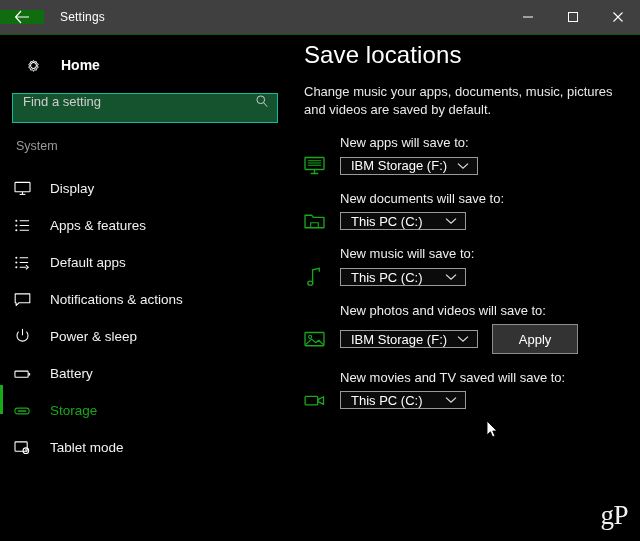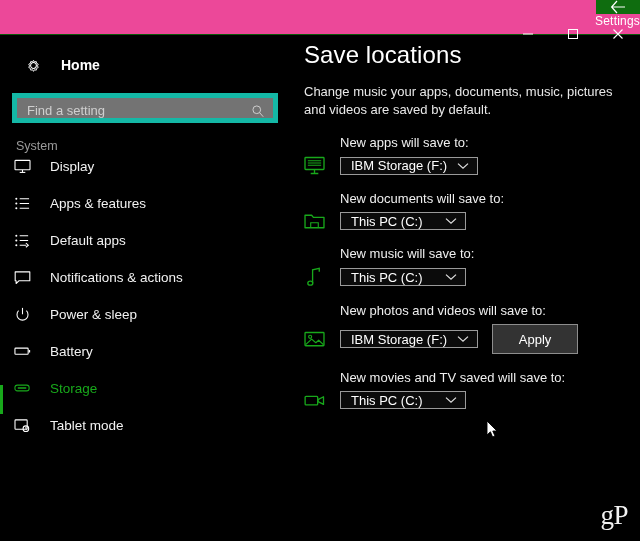--- a/index.html
+++ b/index.html
@@ -20,26 +20,25 @@
     height: 541px;
     background: #000000;
     display: flex;
     flex-direction: column;
   }
 
   
   .titlebar {
     height: 34px;
     min-height: 34px;
-    background: #ec4899;
-    display: flex;
-    align-items: flex-end;
+    background: #404040;
+    display: flex;
+    align-items: center;
     position: relative;
     border-bottom: 1px solid #0a5a0a;
-    flex-direction: column;
   }
   .tb-back {
     width: 44px;
     display: flex;
     align-items: center;
     justify-content: center;
     background: #0f6d0f;
     cursor: default;
   }
   .tb-back svg { display:block; }
@@ -97,24 +96,24 @@
     color: #ffffff;
   }
   .home-row .lbl {
     color: #ffffff;
     font-size: 14px;
     padding-left: 6px;
   }
   .search-wrap {
     margin: 8px 14px 0 12px;
     height: 30px;
-    border: 5px solid #14b8a6;
-    background: #737373;
-    display: flex;
-    align-items: flex-end;
+    border: 1px solid #14b8a6;
+    background: #14532d;
+    display: flex;
+    align-items: flex-start;
     padding: 0 8px 0 10px;
     box-sizing: border-box;
   }
   .search-wrap input {
     flex: 1;
     background: transparent;
     border: none;
     outline: none;
     color: #d8d8d8;
     font-size: 13px;
@@ -125,21 +124,21 @@
   .search-ico { color: #d0d0d0; display:flex; align-items:center; }
 
   .group-title {
     color: #9a9a9a;
     font-size: 12.5px;
     padding: 16px 0 6px 16px;
   }
 
   .nav-item {
     display: flex;
-    align-items: flex-start;
+    align-items: flex-end;
     height: 37px;
     padding-left: 14px;
     position: relative;
     cursor: default;
     box-sizing: border-box;
   }
   .nav-item .ico {
     width: 30px;
     display: flex;
     align-items: center;

